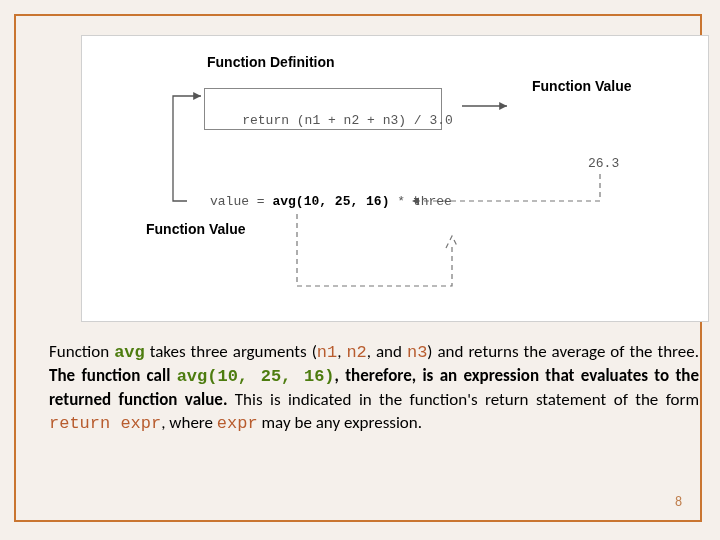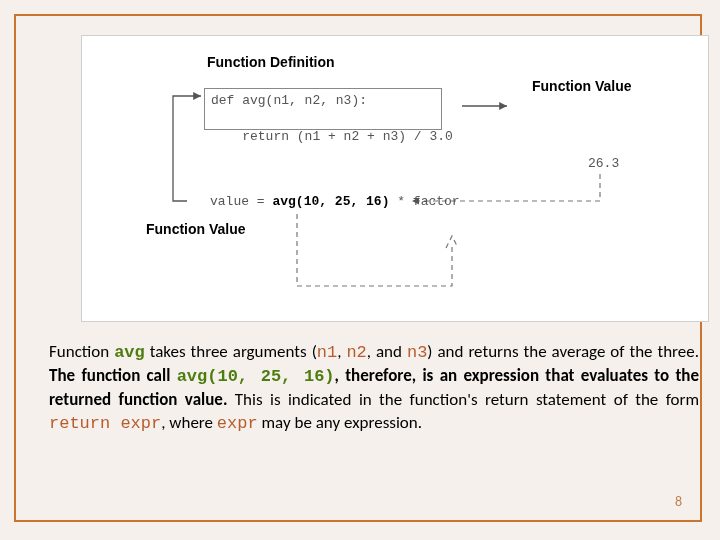--- a/index.html
+++ b/index.html
@@ -132,25 +132,24 @@
 
       <path d="M 215 178 L 215 250 L 370 250 L 370 208" fill="none" stroke="#777" stroke-width="1.2" stroke-dasharray="5,4"></path>
       <path d="M 364 212 L 370 200 L 376 212" fill="none" stroke="#777" stroke-width="1.2" stroke-dasharray="5,4"></path>
     </svg>
 
     <div class="label" style="left:125px; top:18px;">Function Definition</div>
     <div class="label" style="left:450px; top:42px;">Function Value</div>
     <div class="label" style="left:64px; top:185px;">Function Value</div>
 
     <div class="code-box">
-      <div style="white-space:pre;">def avg(n1, n2, n3):</div>
       <div style="white-space:pre;margin-top:20px;">    return (n1 + n2 + n3) / 3.0</div>
     </div>
 
-    <div class="code-line-call"><span>value = </span><b>avg(10, 25, 16)</b><span> * factor</span></div>
+    <div class="code-line-call"><span>value = </span><b>avg(10, 25, 16)</b><span> * three</span></div>
 
     <div class="value-text">26.3</div>
   </div>
 
   <div class="body-text"><span>Function </span><span class="mono-b">avg</span><span> takes three arguments (</span><span class="mono">n1</span><span>, </span><span class="mono">n2</span><span>, and </span><span class="mono">n3</span><span>) and returns the average of the three. </span><b><span>The function call </span><span class="mono-b">avg(10, 25, 16)</span><span>, therefore, is an expression that evaluates to the returned function value.</span></b><span> This is indicated in the function's return statement of the form </span><span class="mono">return expr</span><span>, where </span><span class="mono">expr</span><span> may be any expression.</span></div>
 
   <div class="page-num">8</div>
 </div>
 
 </body></html>

